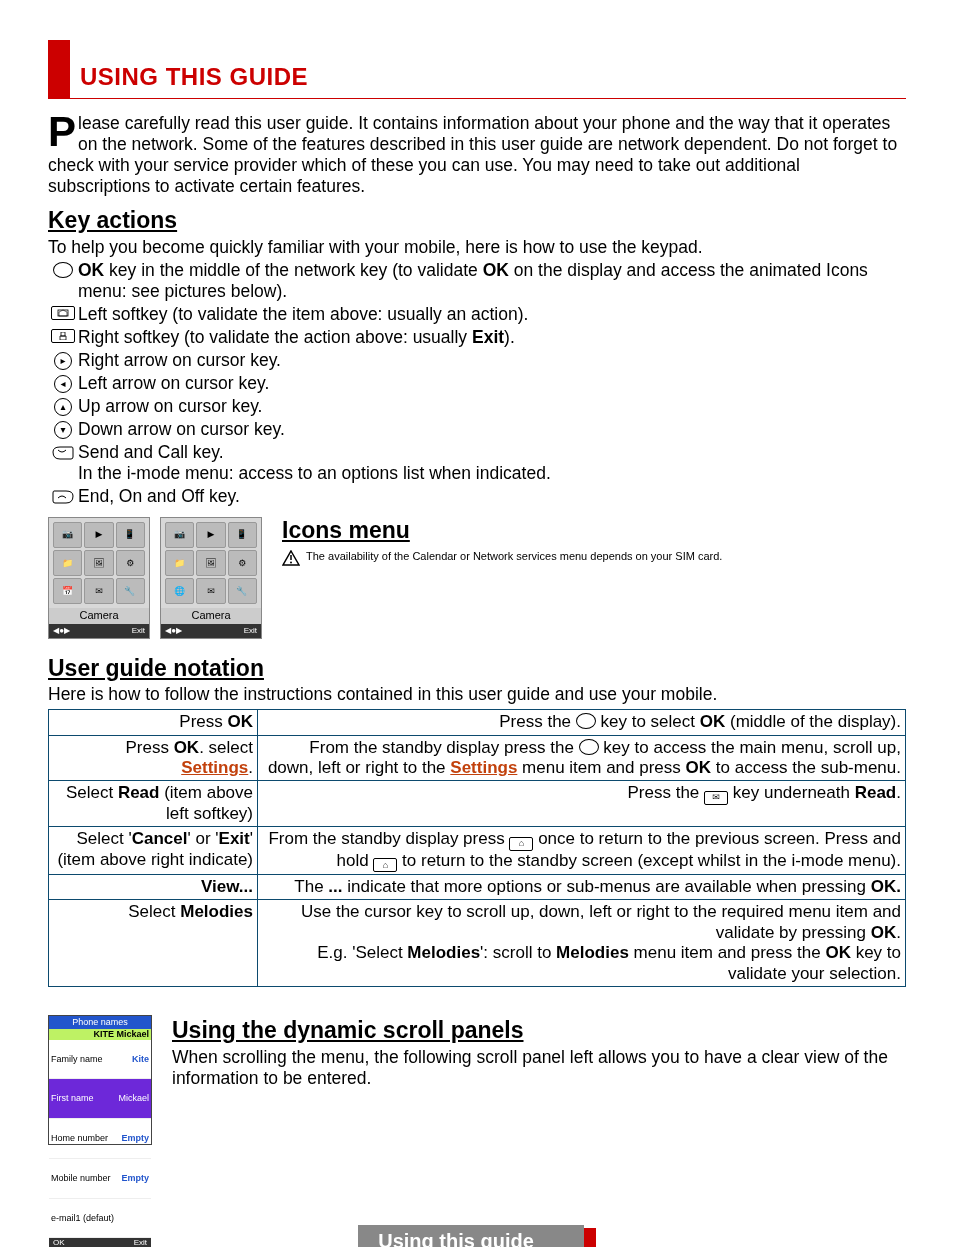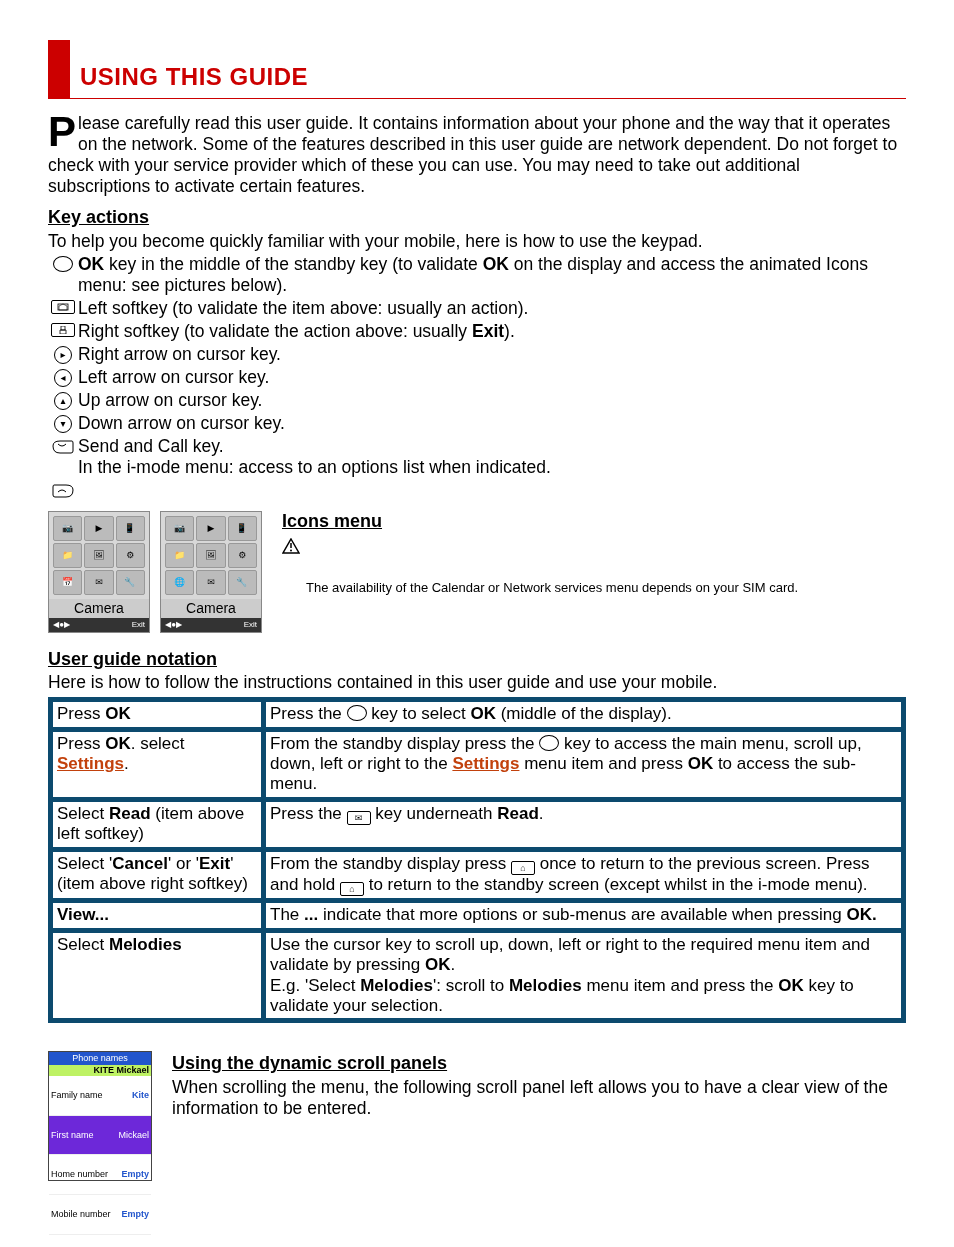--- a/index.html
+++ b/index.html
@@ -40,21 +40,21 @@
     line-height: 34px;
     font-weight: bold;
     padding-right: 2px;
     padding-top: 2px;
   }
   .sub-head {
     font-weight: bold;
     text-decoration: underline;
     margin-top: 10px;
     margin-bottom: 2px;
-    font-size: 18px;
+    font-size: 23px;
   }
   .key-row {
     display: flex;
     align-items: flex-start;
     margin: 2px 0;
   }
   .key-icon {
     flex: 0 0 30px;
     display: flex;
     justify-content: center;
@@ -80,38 +80,39 @@
   }
   .icons-row { display: flex; margin-top: 8px; align-items: flex-start; }
   .phone-screen {
     width: 100px; height: 120px; background: #d8d8d8; border: 1px solid #888;
     margin-right: 10px; position: relative; font-size: 9px;
     display: flex; flex-direction: column;
   }
   .ps-grid { flex: 1; display: grid; grid-template-columns: repeat(3,1fr); grid-template-rows: repeat(3,1fr); padding: 4px; gap: 2px;}
   .ps-cell { background: #bbb; border: 1px solid #999; border-radius: 2px; display:flex; align-items:center; justify-content:center;}
   .ps-footer { height: 14px; background: #333; color: #fff; display: flex; justify-content: space-between; padding: 0 4px; font-size: 8px; align-items:center;}
-  .ps-label { text-align: center; font-size: 14px; padding: 1px 0; background:#ccc;}
+  .ps-label { text-align: center; font-size: 11px; padding: 1px 0; background:#ccc;}
   .icons-text { flex: 1; margin-left: 10px; }
   .warn-icon {
     display: inline-block; vertical-align: top; margin-right: 6px;
   }
-  .warn-text { font-size: 13px; display: inline; margin-top: 42px; }
+  .warn-text { font-size: 11px; display: inline; }
   .icons-note { display: flex; align-items: flex-start; margin-top: 6px;}
   table.notation {
     width: 100%;
     border-collapse: collapse;
     margin-top: 4px;
     font-size: 17px;
   }
   table.notation td {
-    border: 5px solid #0c4a6e;
+    border: 1px solid #0c4a6e;
     padding: 2px 4px;
     vertical-align: top;
     line-height: 1.2;
+    text-align: right;
   }
   table.notation td:first-child { width: 200px; }
   .red-link { color: #c2410c; font-weight: bold; text-decoration: underline; }
   .scroll-section { display: flex; margin-top: 28px; align-items: flex-start; gap: 20px;}
   .scroll-screen {
     width: 102px; height: 128px; border: 1px solid #444; background: #fff;
     font-size: 9px; display: flex; flex-direction: column;
   }
   .ss-header { background: #2255cc; color: #fff; text-align: center; font-size: 9px; padding: 1px 0;}
   .ss-sub { background: #bef264; text-align: right; padding: 0 2px; font-weight: bold;}
@@ -145,21 +146,21 @@
 </div>
 
 <div class="sub-head">Key actions</div>
 <div>To help you become quickly familiar with your mobile, here is how to use the keypad.</div>
 
 <div class="key-row">
   <div class="key-icon">
       <span class="ok-circle"></span>
     </div>
   <div class="key-text">
-    <b>OK</b><span> key in the middle of the standby key (to validate </span><b>OK</b><span> on the display and access the animated Icons menu: see pictures below).</span>
+    <b>OK</b><span> key in the middle of the network key (to validate </span><b>OK</b><span> on the display and access the animated Icons menu: see pictures below).</span>
   </div>
 </div>
 
 <div class="key-row">
   <div class="key-icon">
       <span class="soft-rect">
         <svg width="12" height="8">
           <rect x="1" y="1" width="10" height="6" fill="none" stroke="#000" stroke-width="0.8"></rect>
           <path d="M2 3 L6 1 L10 3 L10 7 L2 7 Z" fill="none" stroke="#000" stroke-width="0.6"></path>
         </svg>
@@ -218,20 +219,21 @@
     <span>In the i-mode menu: access to an options list when indicated.</span>
   </div>
 </div>
 <div class="key-row">
   <div class="key-icon">
       <span class="key-shape"><svg width="22" height="14">
           <path d="M21 6 Q21 1 14 1 L2 1 Q1 1 1 3 L1 11 Q1 13 3 13 L14 13 Q21 13 21 6 Z" fill="none" stroke="#000" stroke-width="1"></path>
           <path d="M6 8 Q10 4 14 8" fill="none" stroke="#000" stroke-width="1"></path>
         </svg></span>
     </div>
+  <div class="key-text">End, On and Off key.</div>
 </div>
 
 <div class="icons-row">
   <div class="phone-screen">
     <div class="ps-grid">
       <div class="ps-cell">📷</div>
         <div class="ps-cell">▶</div>
         <div class="ps-cell">📱</div>
       <div class="ps-cell">📁</div>
         <div class="ps-cell">🖼</div>
@@ -288,21 +290,21 @@
 </tr>
 <tr>
   <td><span>Press </span><b>OK</b><span>. select </span><span class="red-link">Settings</span><span>.</span></td>
   <td><span>From the standby display press the </span><span class="ok-circle inline-icon"></span><span> key to access the main menu, scroll up, down, left or right to the </span><span class="red-link">Settings</span><span> menu item and press </span><b>OK</b><span> to access the sub-menu.</span></td>
 </tr>
 <tr>
   <td><span>Select </span><b>Read</b><span> (item above left softkey)</span></td>
   <td><span>Press the </span><span class="soft-rect inline-icon">✉</span><span> key underneath </span><b>Read</b><span>.</span></td>
 </tr>
 <tr>
-  <td><span>Select '</span><b>Cancel</b><span>' or '</span><b>Exit</b><span>' (item above right softkey)</span></td>
+  <td><span>Select '</span><b>Cancel</b><span>' or '</span><b>Exit</b><span>' (item above right indicate)</span></td>
   <td><span>From the standby display press </span><span class="soft-rect inline-icon">⌂</span><span> once to return to the previous screen. Press and hold </span><span class="soft-rect inline-icon">⌂</span><span> to return to the standby screen (except whilst in the i-mode menu).</span></td>
 </tr>
 <tr>
   <td><b>View...</b></td>
   <td><span>The </span><b>...</b><span> indicate that more options or  sub-menus are available when pressing </span><b>OK.</b></td>
 </tr>
 <tr>
   <td><span>Select </span><b>Melodies</b></td>
   <td><span>Use the cursor key to scroll up, down, left or right to the required menu item and validate by pressing </span><b>OK</b><span>.</span><br><span>E.g. 'Select </span><b>Melodies</b><span>': scroll to </span><b>Melodies</b><span> menu item and press the </span><b>OK</b><span> key to validate your selection.</span></td>
 </tr>

